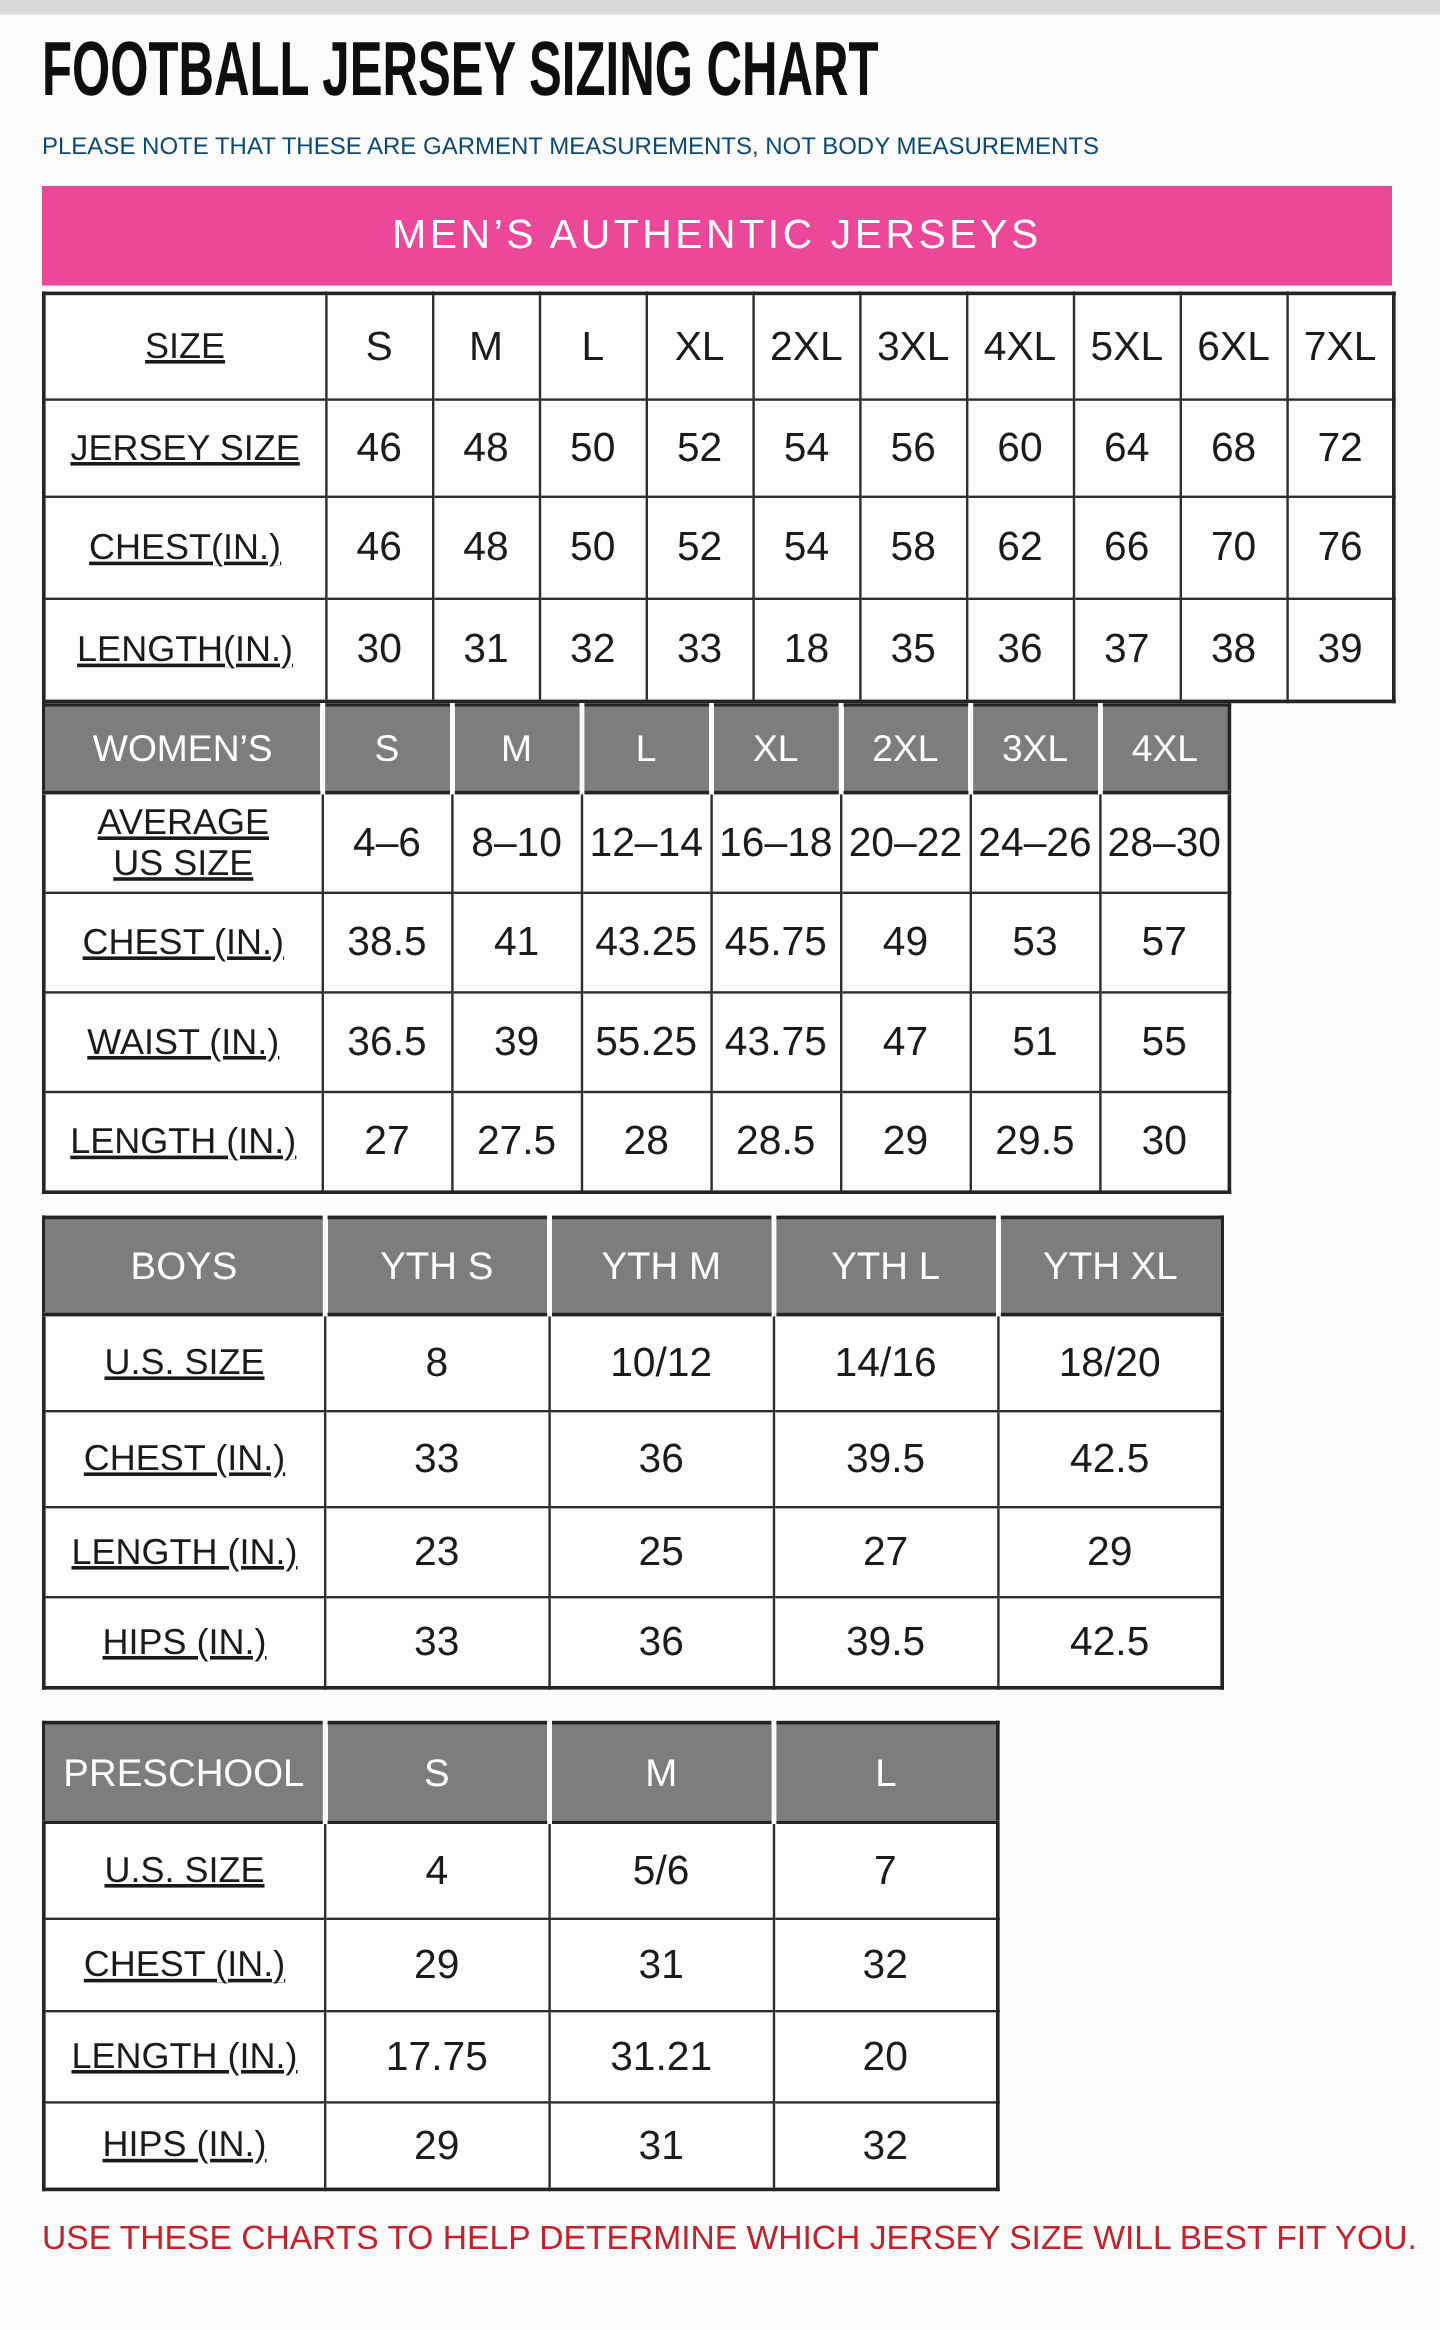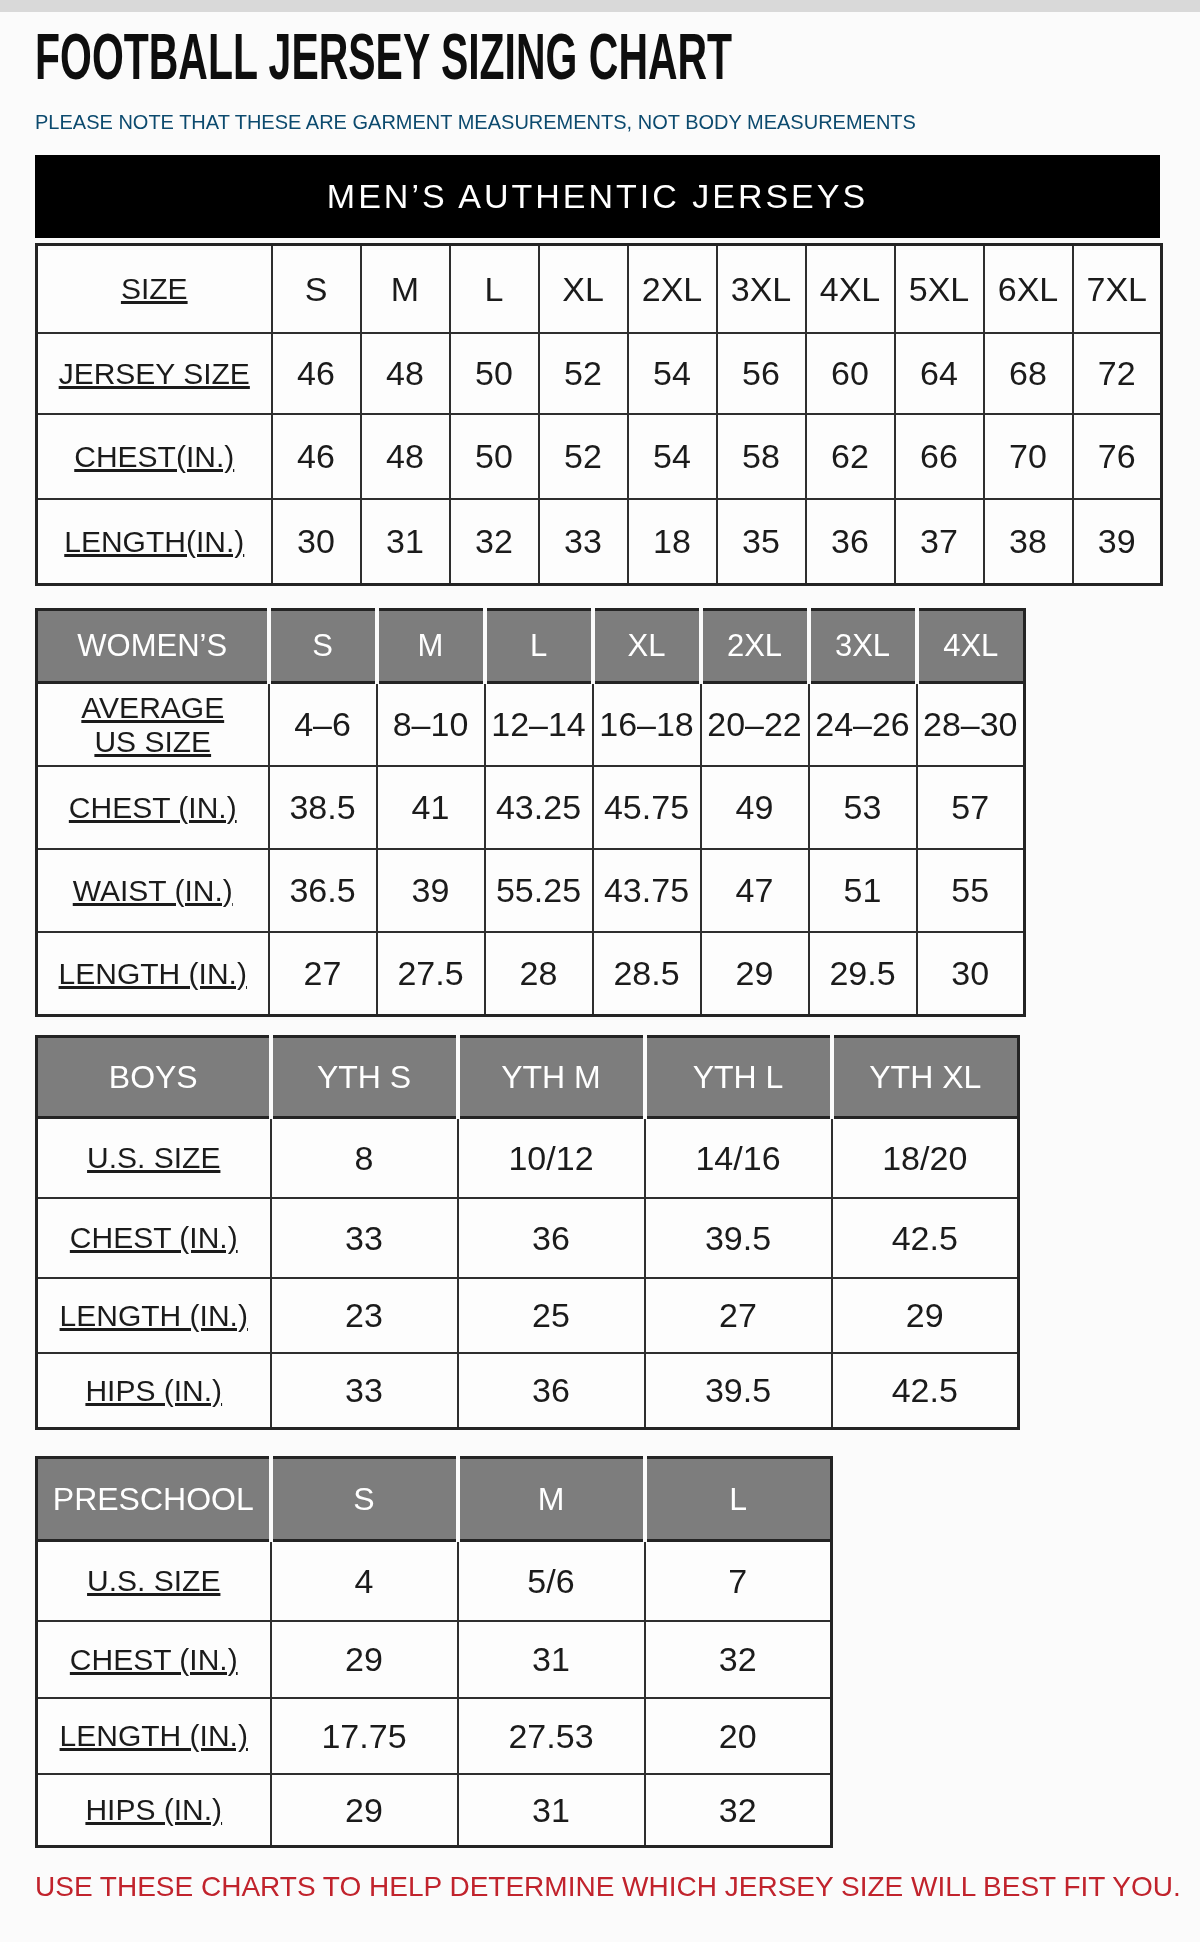--- a/index.html
+++ b/index.html
@@ -23,21 +23,21 @@
   }
   .note{
     margin:14px 0 0 0;
     width:940px;
     font-size:20px;line-height:37px;
     color:#0c4a6e;font-weight:400;
   }
   .banner{
     margin-top:14px;margin-bottom:5px;
     width:1125px;height:83px;
-    background:#000000;color:#ffffff;
+    background:#ec4899;color:#ffffff;
     font-size:34px;letter-spacing:3px;
     display:flex;align-items:center;justify-content:center;
     box-sizing:border-box;
   }
   table{
     border-collapse:collapse;table-layout:fixed;
     border:3px solid #242424;
     background:#fdfdfd;
   }
   td,th{
@@ -54,21 +54,21 @@
     border-top:2px solid #2e2e2e;border-bottom:3px solid #242424;
   }
   th:first-child{border-left:2px solid #2e2e2e;}
   th:last-child{border-right:2px solid #2e2e2e;}
 
   table.mens{width:1125px;}
   .mens td{height:83px;}
   .mens tr.r0 td{height:86px;}
   .mens tr.r1 td{height:79px;border-radius:19px;}
 
-  table.womens{width:988px;margin-top:22px;}
+  table.womens{width:988px;}
   .womens th{height:70px;font-size:31px;}
   .womens td{height:81px;}
 
   table.boys{width:982px;margin-top:18px;}
   .boys th{height:78px;}
   .boys td{height:78px;}
   .boys tr.r2 td,.boys tr.r3 td{height:73px;}
 
   table.pre{width:795px;margin-top:26px;}
   .pre th{height:80px;}
@@ -300,21 +300,21 @@
     </tr>
     <tr class="r1">
       <td class="lbl">CHEST (IN.)</td>
       <td class="val">29</td>
       <td class="val">31</td>
       <td class="val">32</td>
     </tr>
     <tr class="r2">
       <td class="lbl">LENGTH (IN.)</td>
       <td class="val">17.75</td>
-      <td class="val">27.53</td>
+      <td class="val">31.21</td>
       <td class="val">20</td>
     </tr>
     <tr class="r3">
       <td class="lbl">HIPS (IN.)</td>
       <td class="val">29</td>
       <td class="val">31</td>
       <td class="val">32</td>
     </tr>
   </tbody>
     </table>

